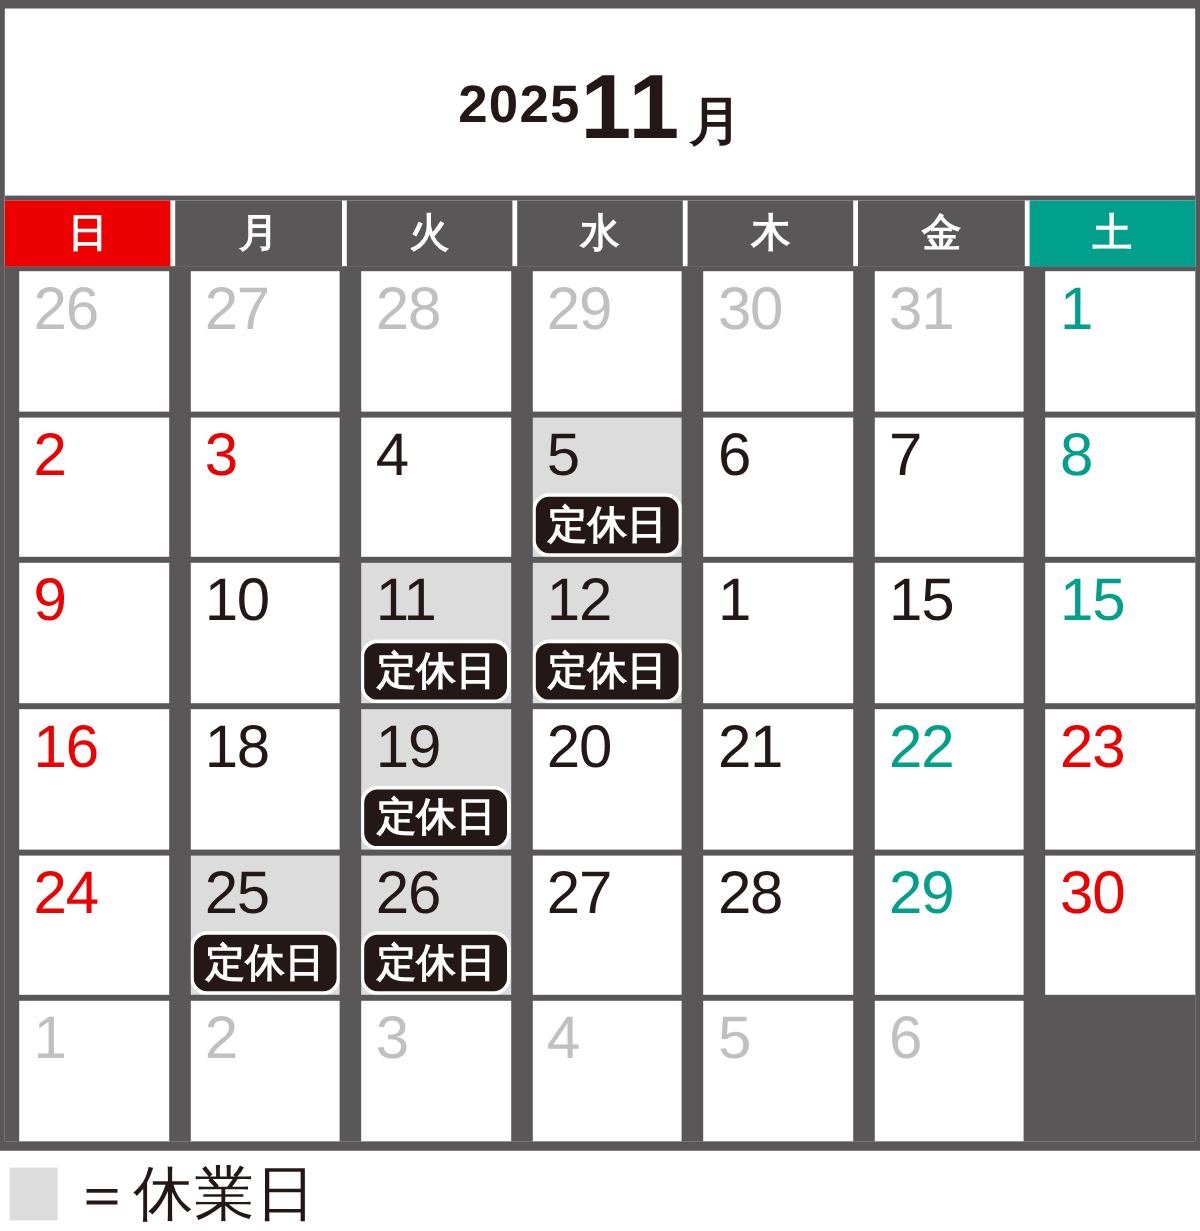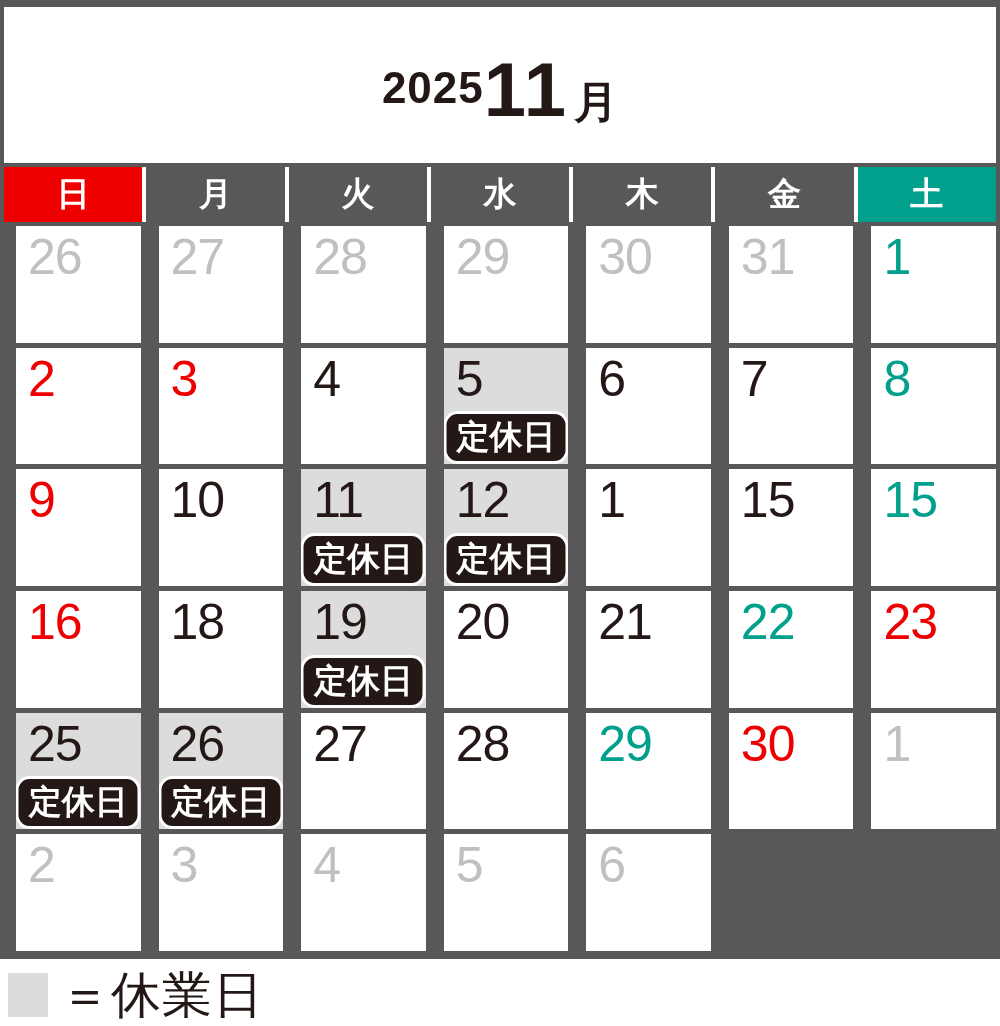--- a/index.html
+++ b/index.html
@@ -111,20 +111,21 @@
       <div class="cell wd"><span class="num">1</span></div>
       <div class="cell wd"><span class="num">15</span></div>
       <div class="cell sat"><span class="num">15</span></div>
       <div class="cell sun"><span class="num">16</span></div>
       <div class="cell wd"><span class="num">18</span></div>
       <div class="cell wd closed"><span class="num">19</span><span class="badge">定休日</span></div>
       <div class="cell wd"><span class="num">20</span></div>
       <div class="cell wd"><span class="num">21</span></div>
       <div class="cell sat"><span class="num">22</span></div>
       <div class="cell sun"><span class="num">23</span></div>
+      <div class="cell hol"><span class="num">24</span></div>
       <div class="cell wd closed"><span class="num">25</span><span class="badge">定休日</span></div>
       <div class="cell wd closed"><span class="num">26</span><span class="badge">定休日</span></div>
       <div class="cell wd"><span class="num">27</span></div>
       <div class="cell wd"><span class="num">28</span></div>
       <div class="cell sat"><span class="num">29</span></div>
       <div class="cell sun"><span class="num">30</span></div>
       <div class="cell adj"><span class="num">1</span></div>
       <div class="cell adj"><span class="num">2</span></div>
       <div class="cell adj"><span class="num">3</span></div>
       <div class="cell adj"><span class="num">4</span></div>

